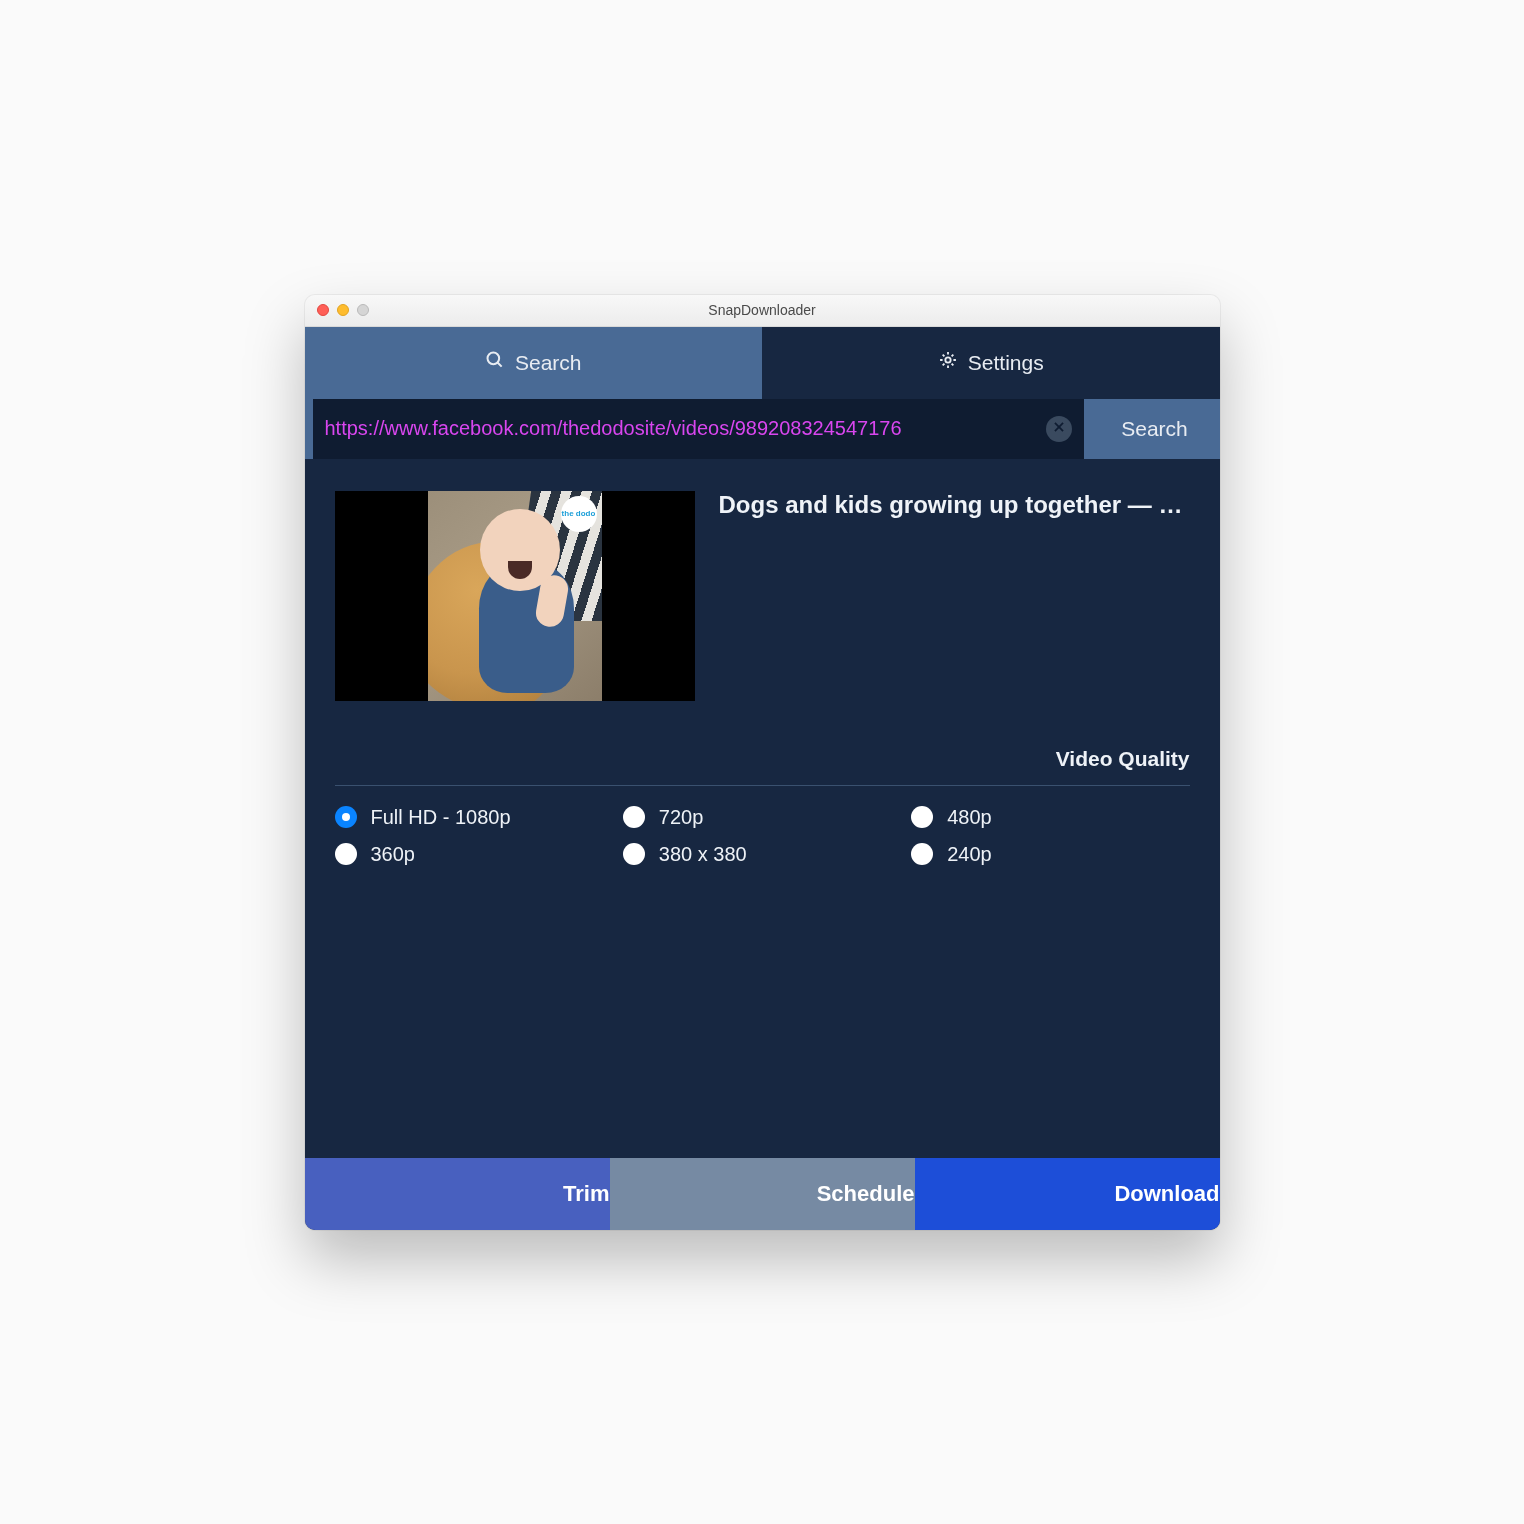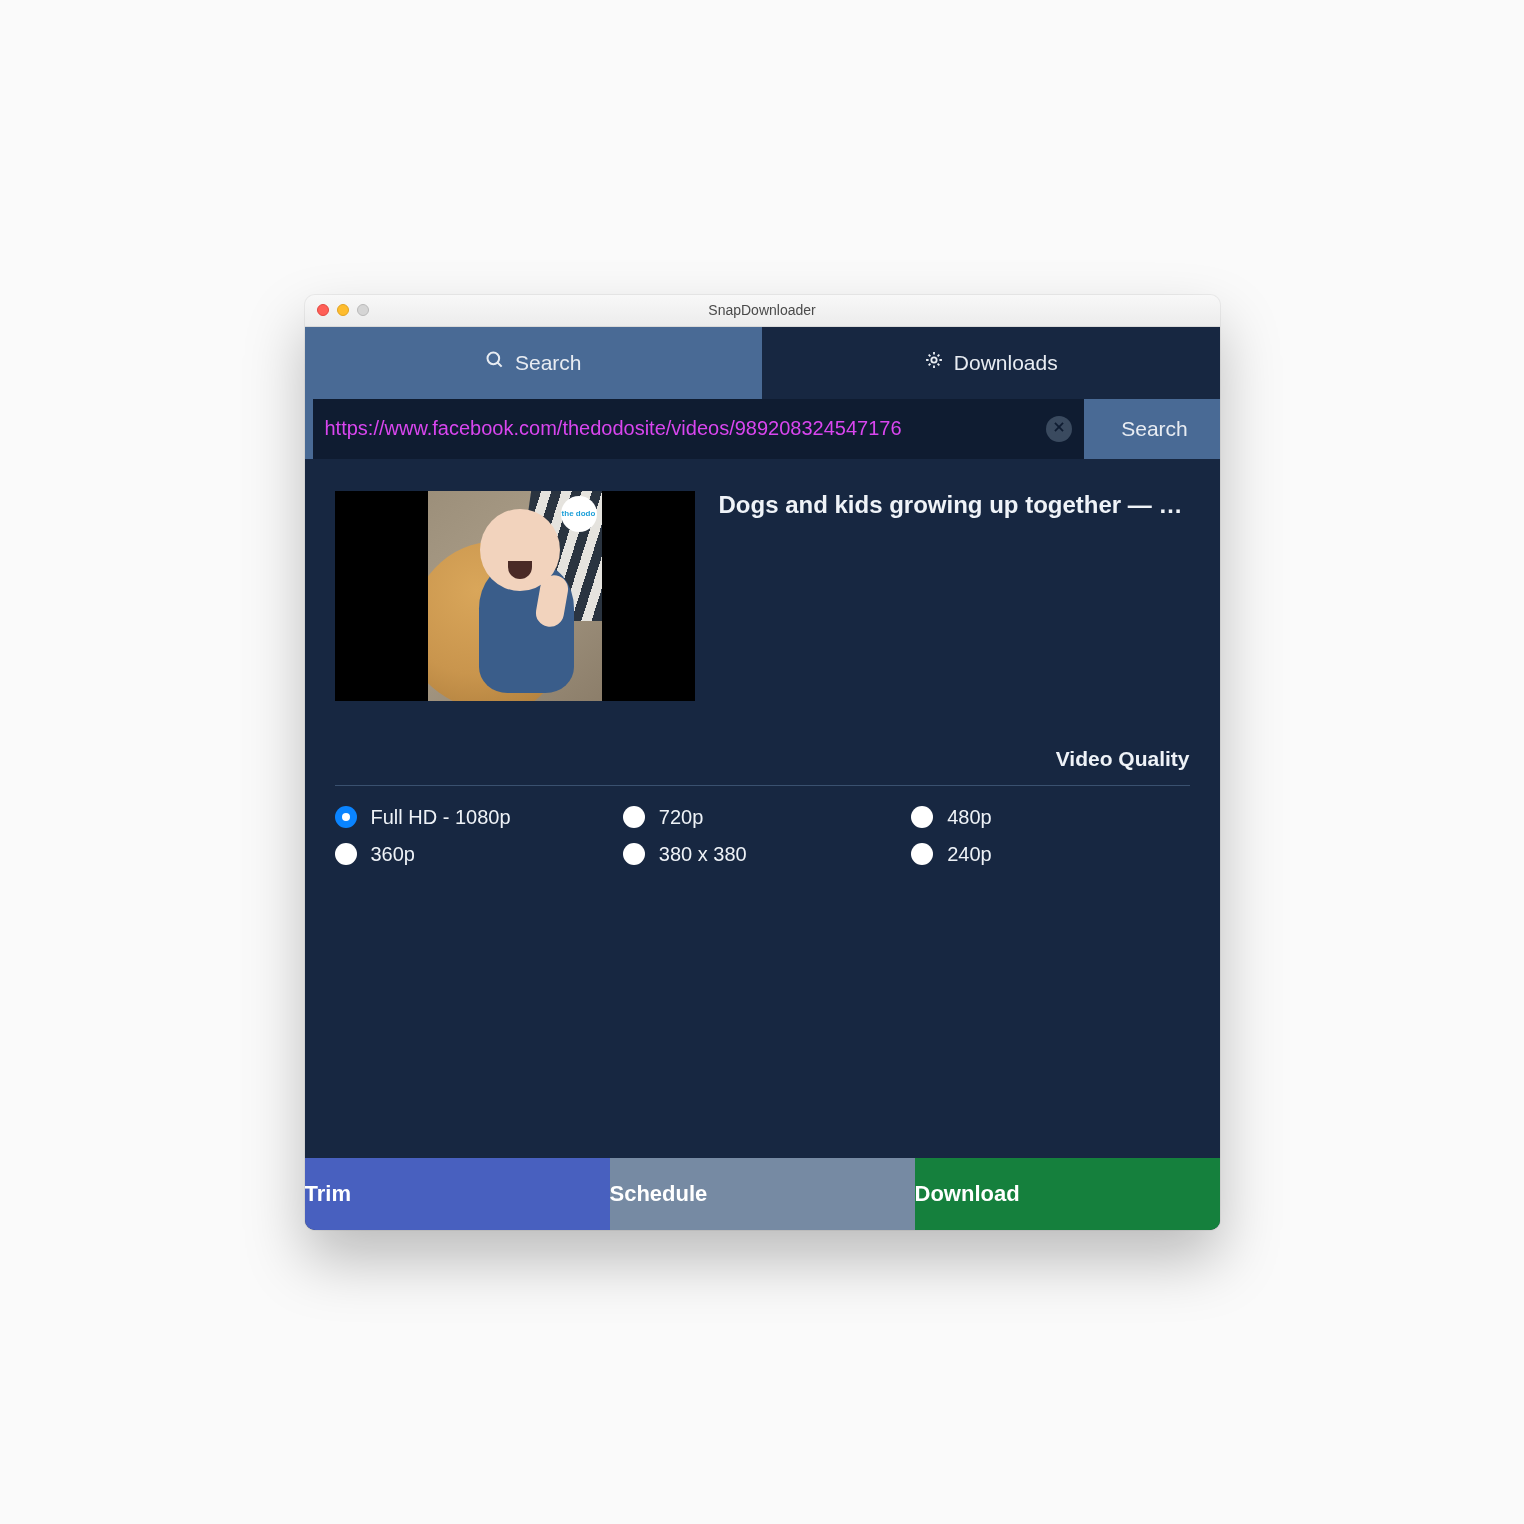--- a/index.html
+++ b/index.html
@@ -259,29 +259,29 @@
   }
 
   .footer {
     display: flex;
     height: 72px;
   }
   .fbtn {
     flex: 1;
     display: flex;
     align-items: center;
-    justify-content: flex-start;
+    justify-content: flex-end;
     font-size: 22px;
     color: #fff;
     font-weight: 700;
     cursor: pointer;
   }
   .fbtn.trim { background: #4860bf; }
   .fbtn.sched { background: #768aa3; }
-  .fbtn.dl { background: #15803d; }
+  .fbtn.dl { background: #1d4ed8; }
 </style>
 </head>
 <body>
 
 <div class="window">
 
   <div class="titlebar">
     <div class="traffic-lights">
       <div class="tl red"></div>
       <div class="tl yellow"></div>
@@ -300,21 +300,21 @@
       </span>
       <span>Search</span>
     </div>
     <div class="tab">
       <span>
         <svg viewBox="0 0 24 24" fill="none" stroke="#e8ecf2" stroke-width="2.2">
             <circle cx="12" cy="12" r="3.2"></circle>
             <path d="M12 2.5v3M12 18.5v3M21.5 12h-3M5.5 12h-3M18.4 5.6l-2.1 2.1M7.7 16.3l-2.1 2.1M18.4 18.4l-2.1-2.1M7.7 7.7L5.6 5.6"></path>
           </svg>
       </span>
-      <span>Downloads</span>
+      <span>Settings</span>
     </div>
   </div>
 
   <div class="body">
 
     <div class="searchbar">
       <div class="url-input-wrap">
         <input class="url-input" type="text" value="https://www.facebook.com/thedodosite/videos/989208324547176" style="">
         <div class="clear-btn">
           <span>

